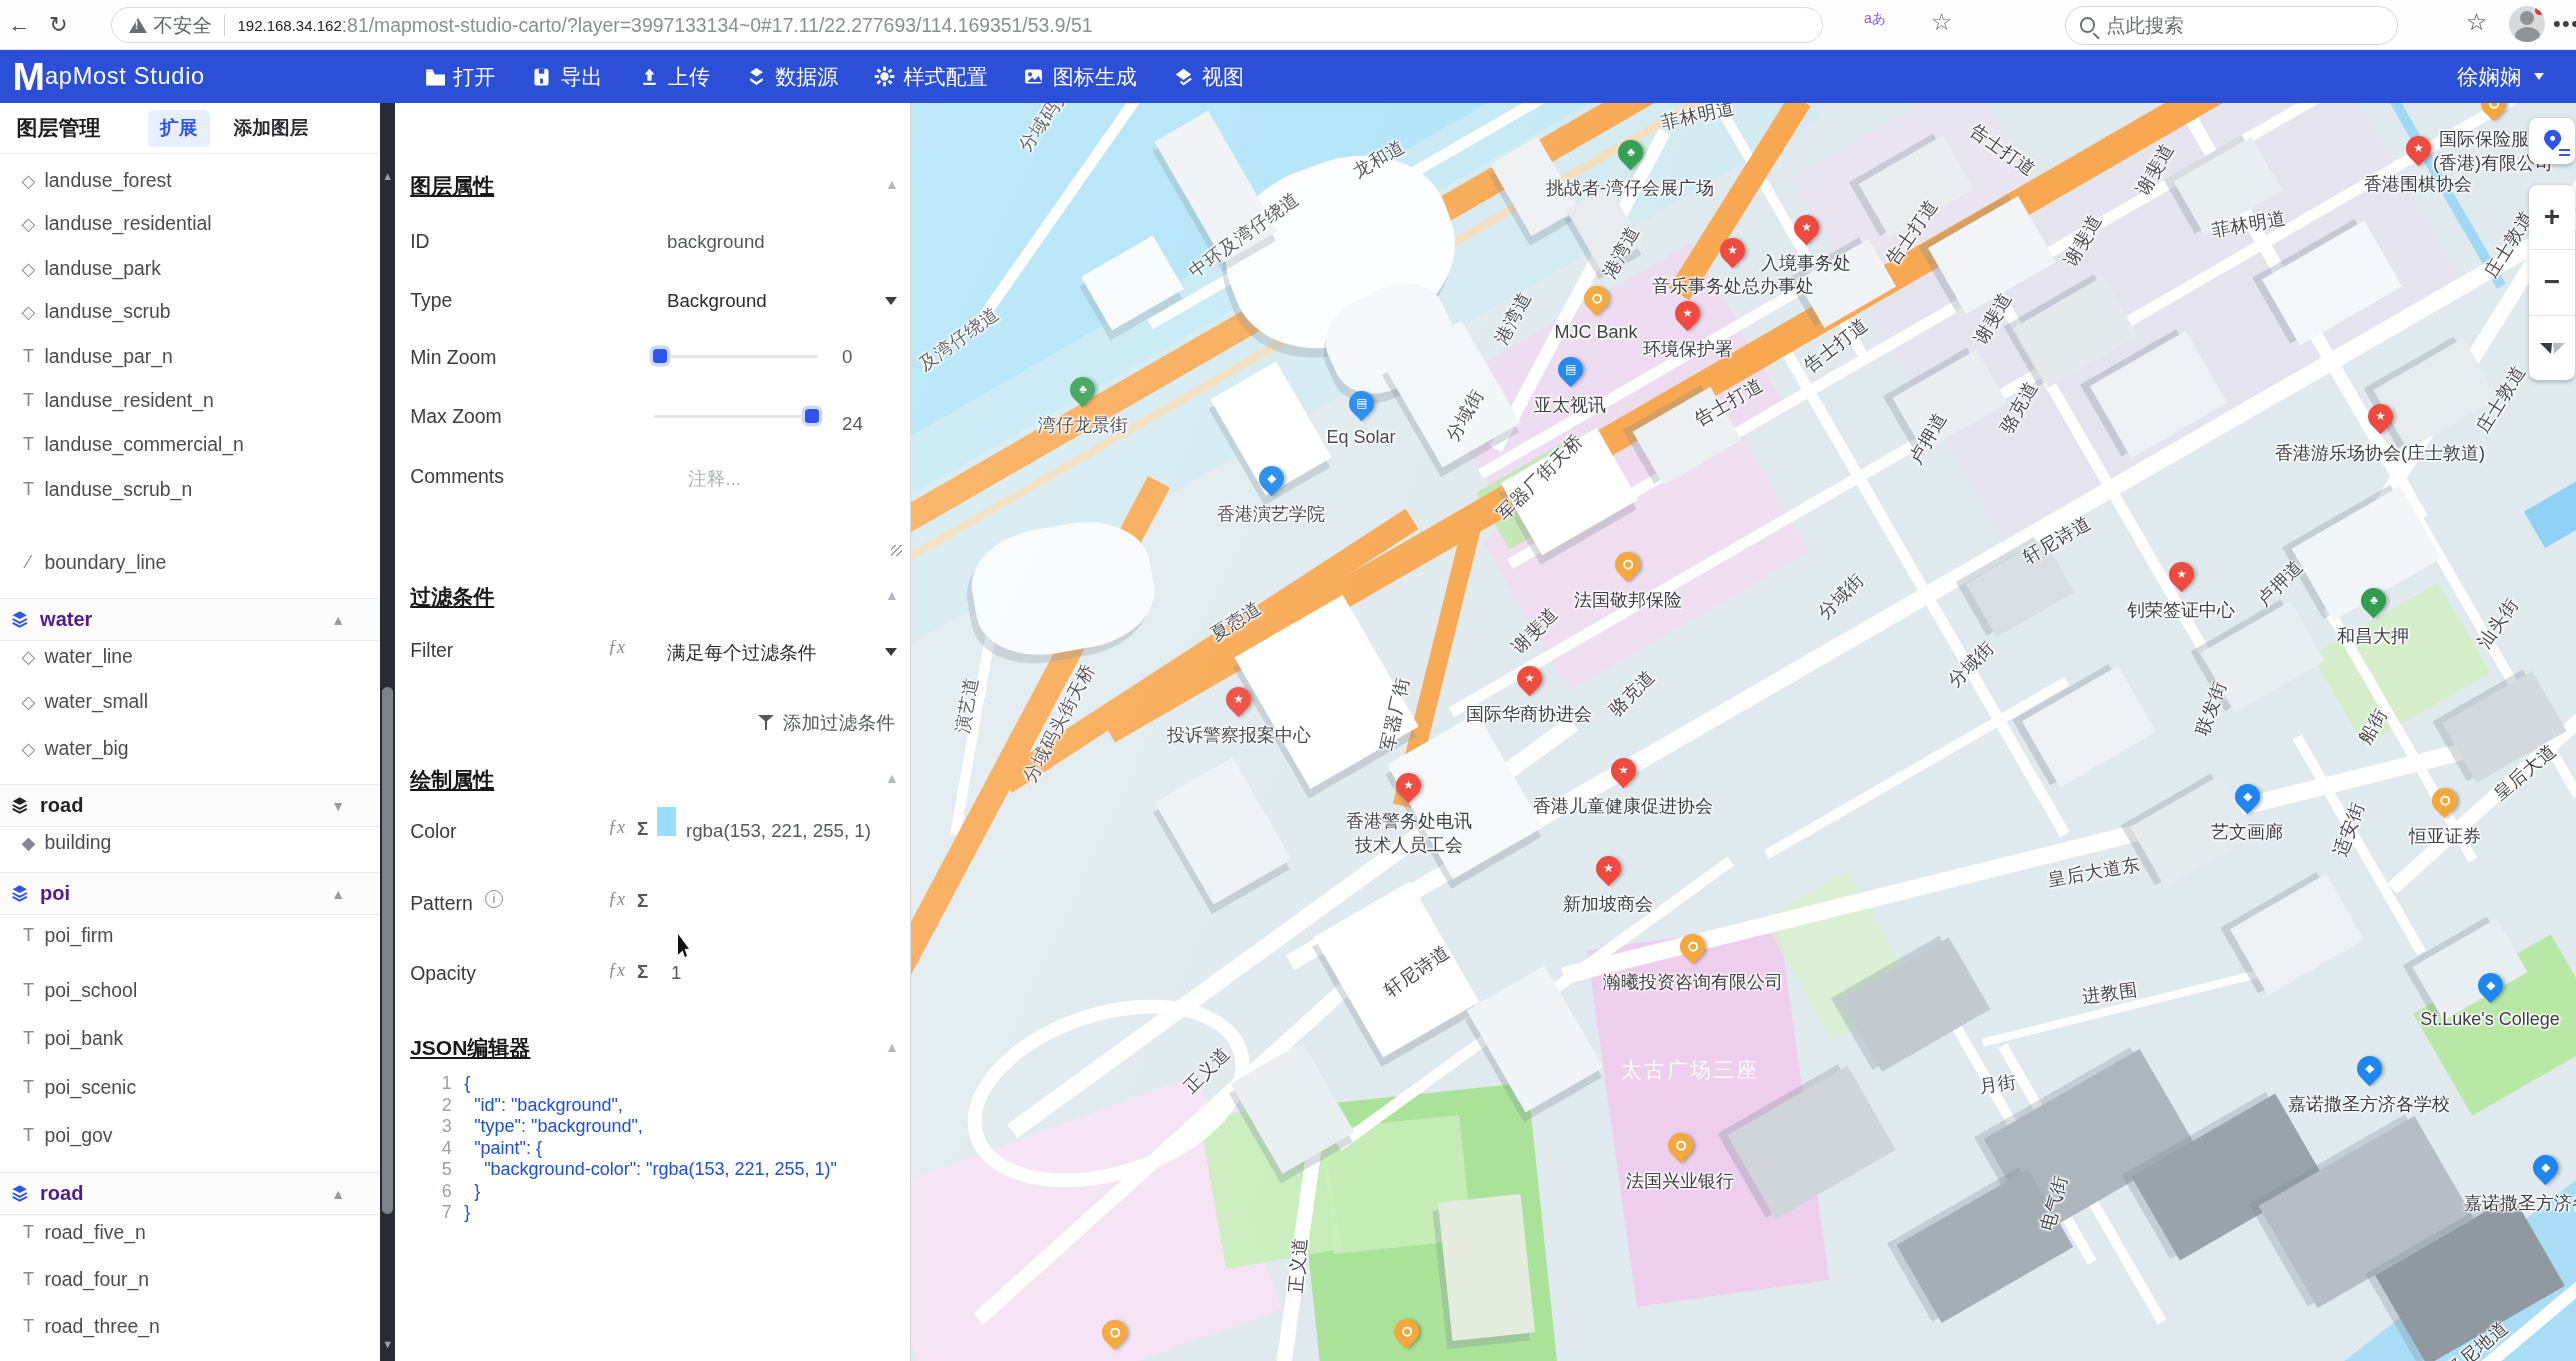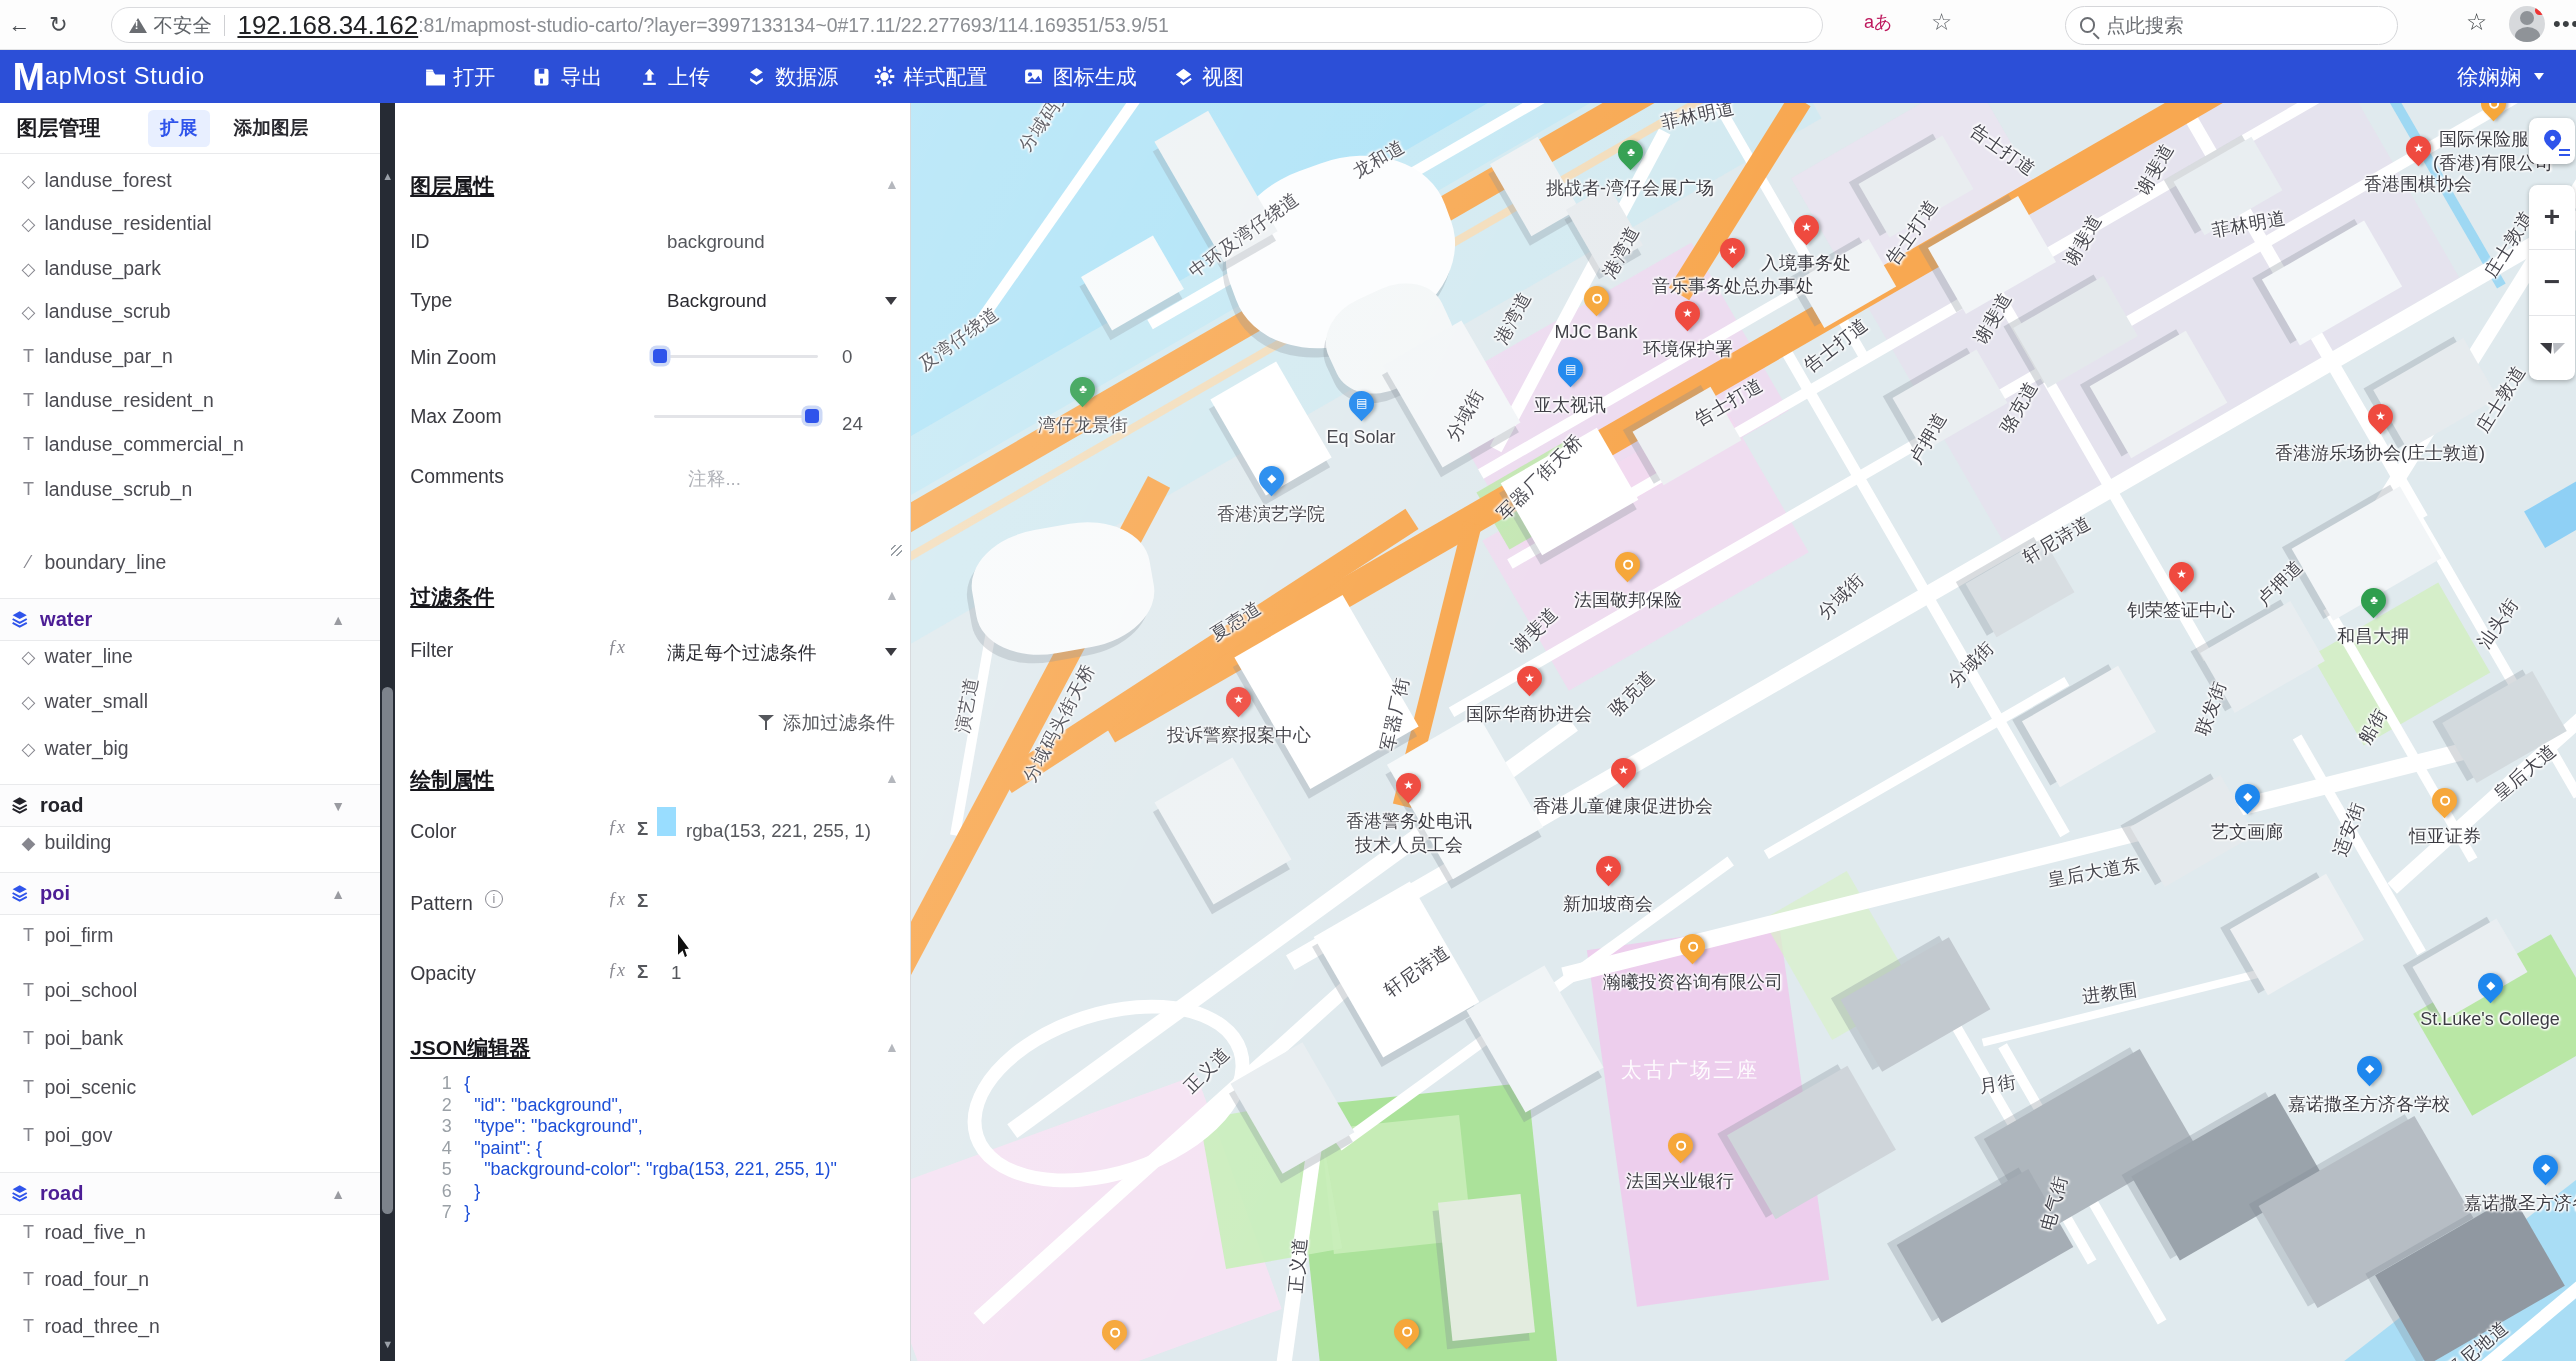--- a/index.html
+++ b/index.html
@@ -8,23 +8,23 @@
   .screen { position:relative; width:2576px; height:1361px; background:#fff; overflow:hidden; }
 
   
   .browser { position:absolute; left:0; top:0; width:2576px; height:50px; background:#fdfdfd; border-bottom:0.7px solid #e2e3e5; display:flex; align-items:center; }
   .bicon { color:#4a4d52; font-size:22px; width:39px; text-align:center; cursor:default; }
   .addr { position:absolute; left:111px; top:7px; width:1712px; height:36px; border:1.4px solid #dadbde; border-radius:18px; background:#fff; display:flex; align-items:center; padding:0 16.6px; overflow:hidden; }
   .warn-tri { width:0; height:0; border-left:9px solid transparent; border-right:9px solid transparent; border-bottom:15.2px solid #6a6d72; position:relative; margin-right:7px; }
   .warn-tri:after { content:"!"; position:absolute; left:-2.8px; top:1.4px; color:#fff; font-size:11px; font-weight:700; }
   .sec-label { color:#5f6368; font-size:19.4px; margin-right:12.5px; }
   .addr-sep { width:0.7px; height:21px; background:#cfd0d3; margin-right:12.5px; }
-  .url-host { color:#202124; font-size:26px;text-decoration:underline; }
+  .url-host { color:#202124; font-size:15px; }
   .url-rest { color:#8b8e93; font-size:19.4px; white-space:nowrap; }
-  .lang-btn { position:absolute; left:1864px; top:9.7px; font-size:18px; color:#be185d; }
+  .lang-btn { position:absolute; left:1864px; top:9.7px; font-size:14px; color:#8b5cf6; }
   .star-btn { position:absolute; left:1931px; top:8.3px; font-size:23.6px; color:#5f6368; }
   .searchbox { position:absolute; left:2065px; top:5.5px; width:333px; height:39px; border:1.4px solid #d5d6d9; border-radius:19.4px; display:flex; align-items:center; padding:0 14px; color:#6b6e73; font-size:19.4px; background:#fff; }
   .mag { width:15.2px; height:15.2px; border:2.1px solid #6b6e73; border-radius:50%; position:relative; margin-right:11px; flex:none; }
   .mag:after { content:""; position:absolute; width:2.1px; height:7.6px; background:#6b6e73; left:13px; top:13px; transform:rotate(-45deg); }
   .collections { position:absolute; left:2466px; top:8.3px; font-size:23.6px; color:#3c4043; }
   .avatar { position:absolute; left:2509px; top:5.5px; width:36px; height:36px; border-radius:50%; background:#d7d9dc; overflow:hidden; }
   .avatar .head { position:absolute; left:11px; top:5.5px; width:14px; height:14px; border-radius:50%; background:#8f9398; }
   .avatar .bodyp { position:absolute; left:5.5px; top:21px; width:25px; height:18px; border-radius:50%; background:#8f9398; }
   .avatar .dot { position:absolute; right:0px; top:0px; width:9.7px; height:9.7px; border-radius:50%; background:#e33; }
   .more-btn { position:absolute; left:2553px; top:11px; font-size:22px; color:#3c4043; letter-spacing:1.4px; }

